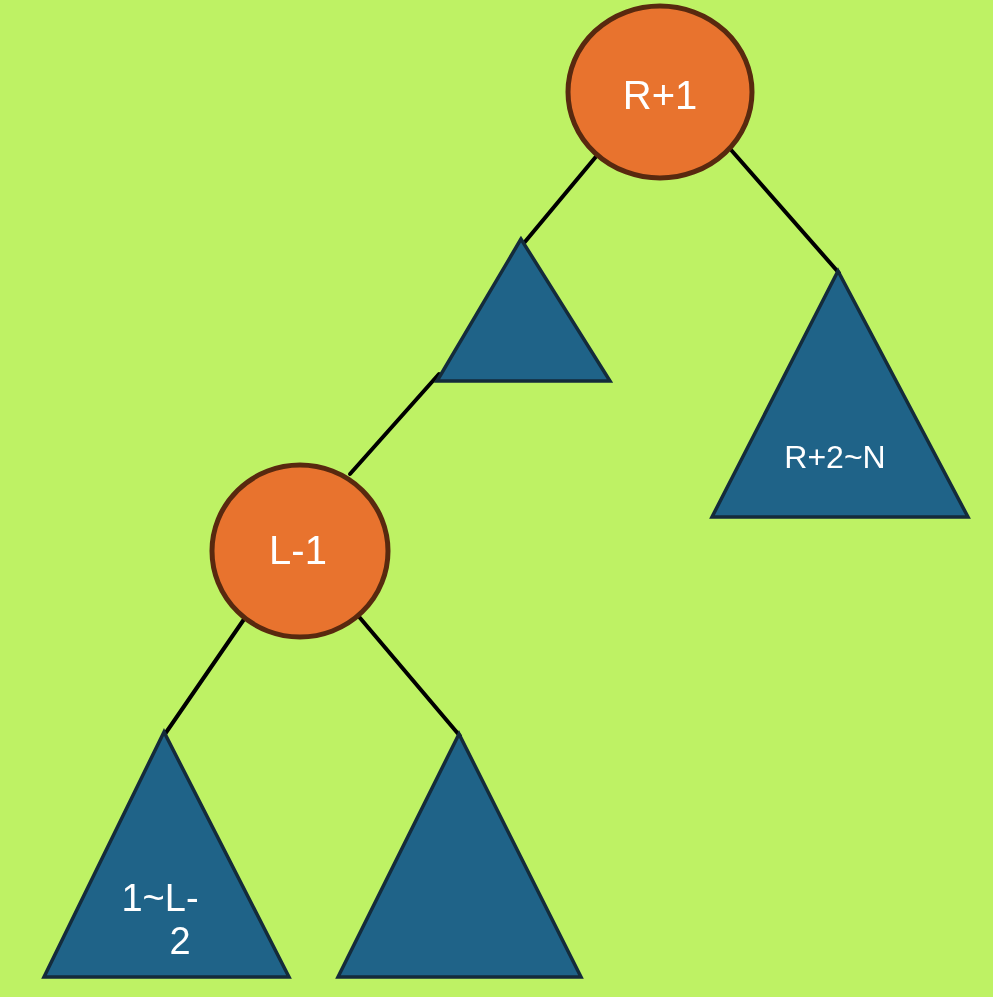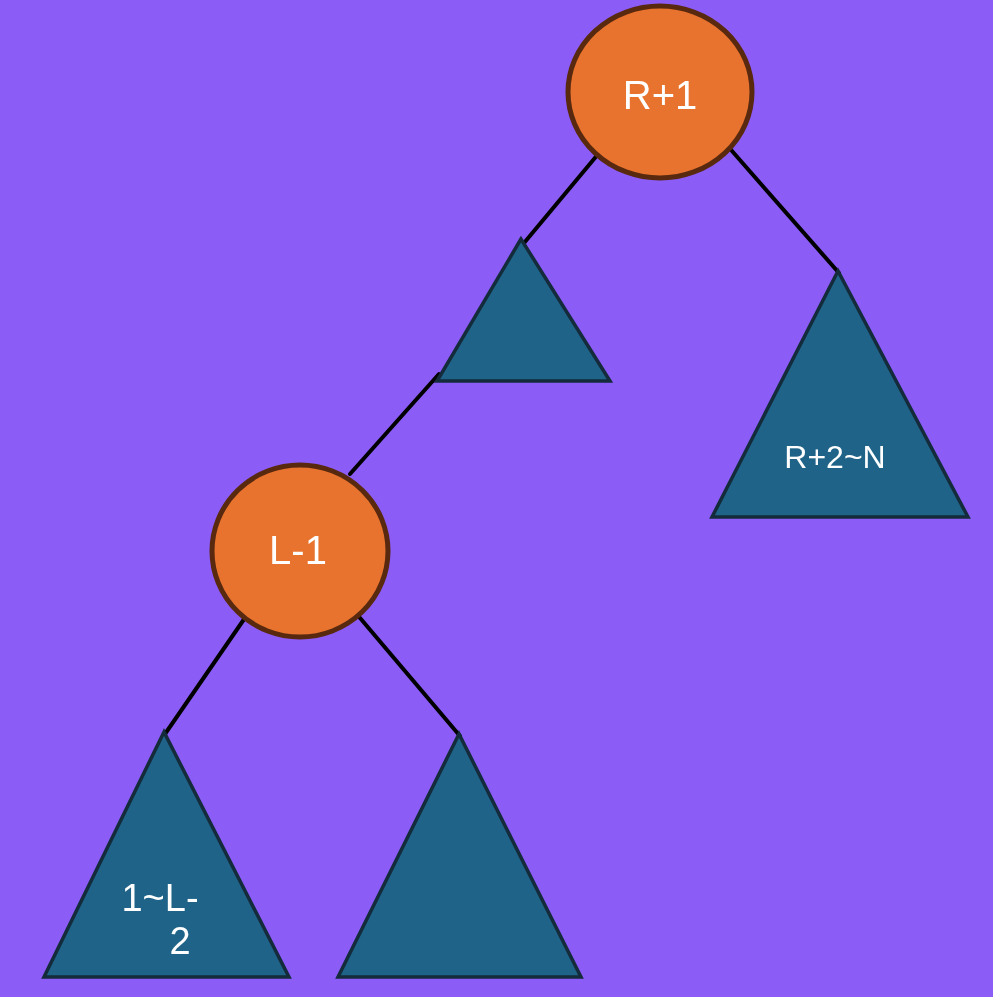--- a/index.html
+++ b/index.html
@@ -8,21 +8,21 @@
     background: #FFFFFF;
     width: 993px;
     height: 997px;
     overflow: hidden;
     font-family: "Liberation Sans", sans-serif;
   }
   .stage {
     position: relative;
     width: 993px;
     height: 997px;
-    background: #8b5cf6;
+    background: #bef264;
   }
   svg { display: block; }
   .edge {
     stroke-width: 4;
     stroke-linecap: round;
     fill: none;
   }
   .subtree {
     stroke-width: 3.5;
     stroke-linejoin: miter;

